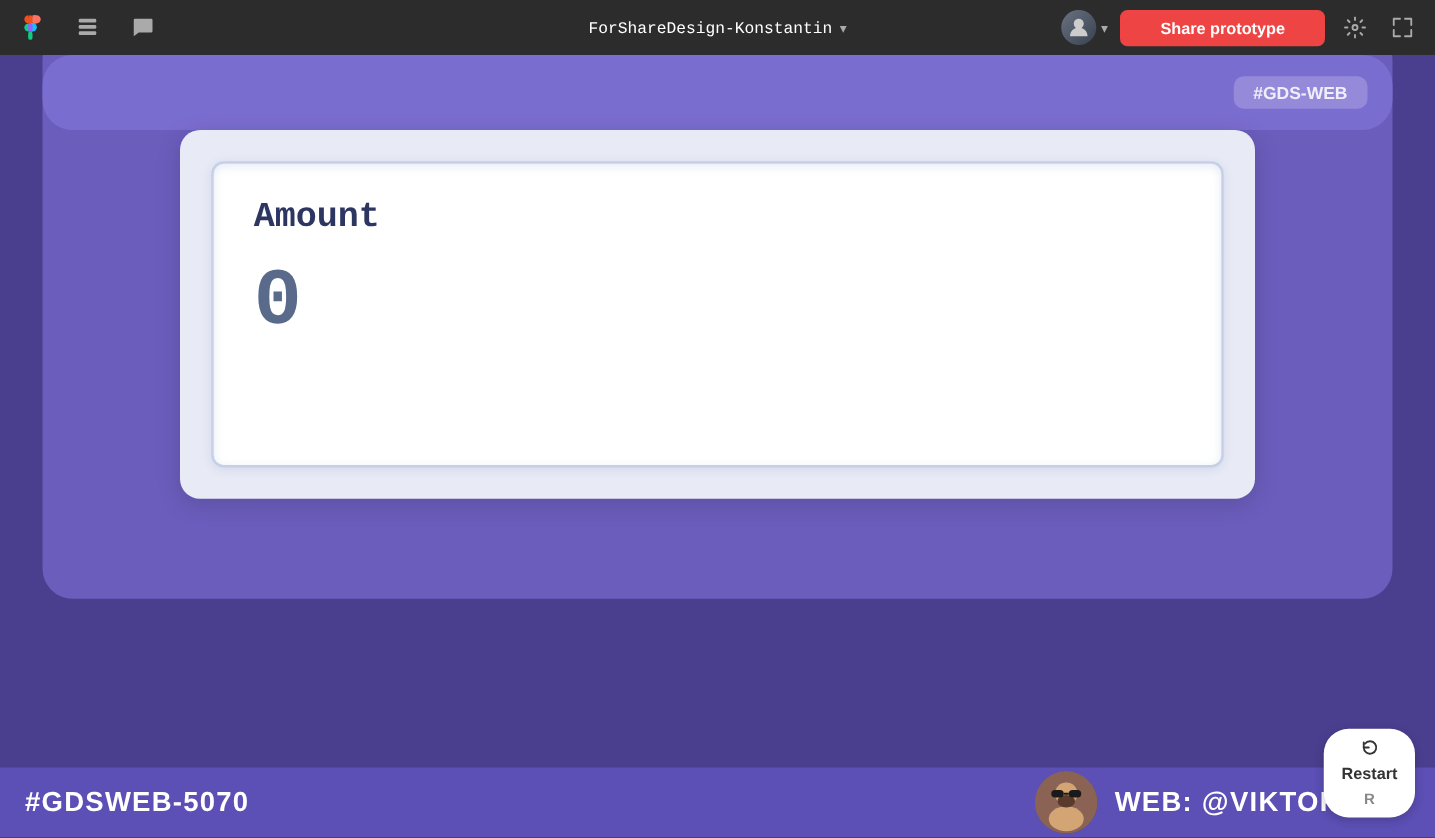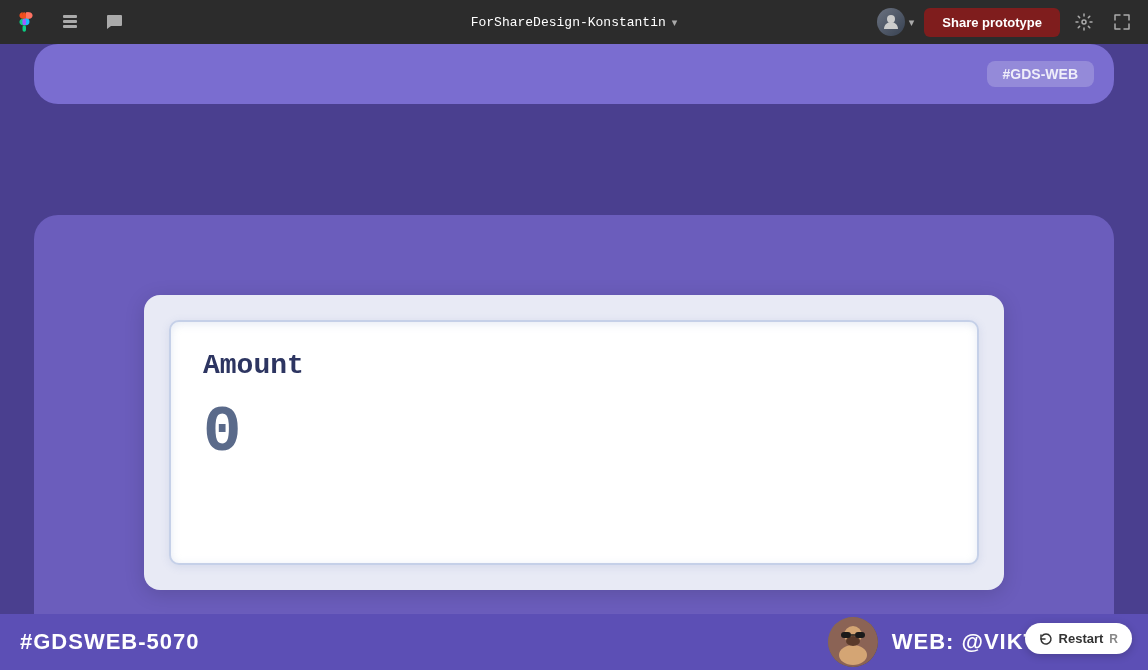--- a/index.html
+++ b/index.html
@@ -98,25 +98,25 @@
       justify-content: center;
       overflow: hidden;
     }
 
     .avatar svg {
       width: 20px;
       height: 20px;
     }
 
     .share-btn {
-      background: #7f1d1d;
+      background: #ef4444;
       color: #fff;
       border: none;
       border-radius: 6px;
-      padding: 7px 18px;
+      padding: 7px 32px;
       font-size: 13px;
       font-weight: 600;
       cursor: pointer;
       white-space: nowrap;
     }
 
     .toolbar-action-icon {
       color: #aaa;
       cursor: pointer;
       width: 28px;
@@ -127,21 +127,21 @@
     }
 
     
     .canvas-area {
       width: 100%;
       height: calc(670px - 44px);
       background: #4a3f8f;
       display: flex;
       flex-direction: column;
       align-items: center;
-      justify-content: flex-end;
+      justify-content: flex-start;
       position: relative;
       overflow: hidden;
     }
 
     
     .card-container {
       width: 1080px;
       height: 455px;
       background: #6b5dbc;
       border-radius: 24px;
@@ -252,20 +252,21 @@
       padding: 8px 14px;
       font-size: 13px;
       font-weight: 600;
       color: #333;
       cursor: pointer;
       display: flex;
       align-items: center;
       gap: 6px;
       box-shadow: 0 2px 8px rgba(0,0,0,0.2);
       z-index: 20;
+      flex-direction: column;
     }
 
     .restart-key {
       color: #888;
       font-size: 12px;
     }
   </style>
 </head>
 <body>
 

